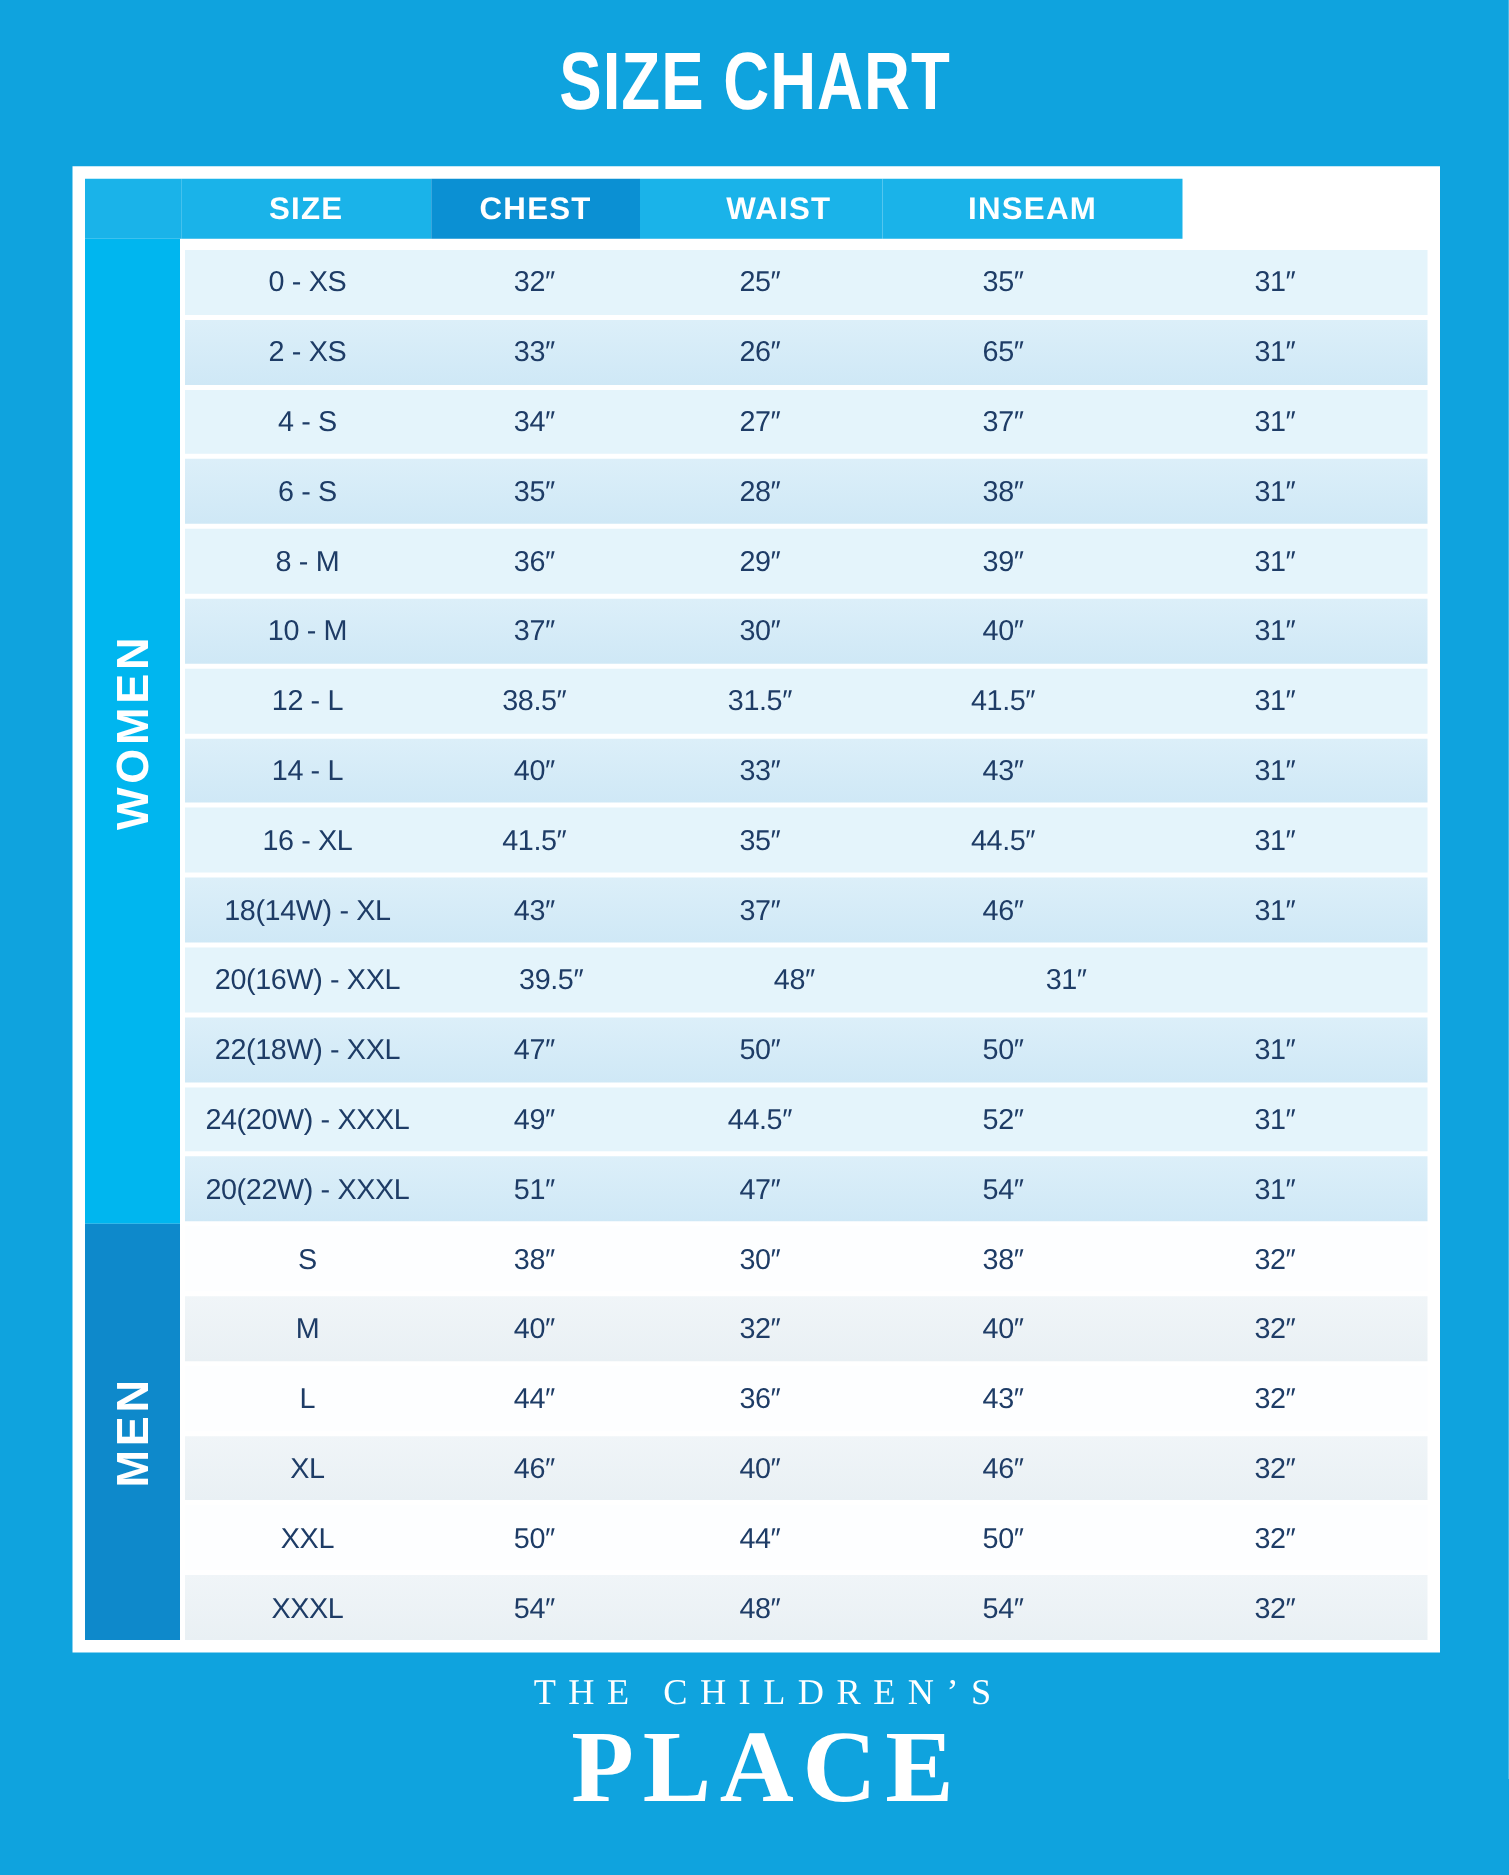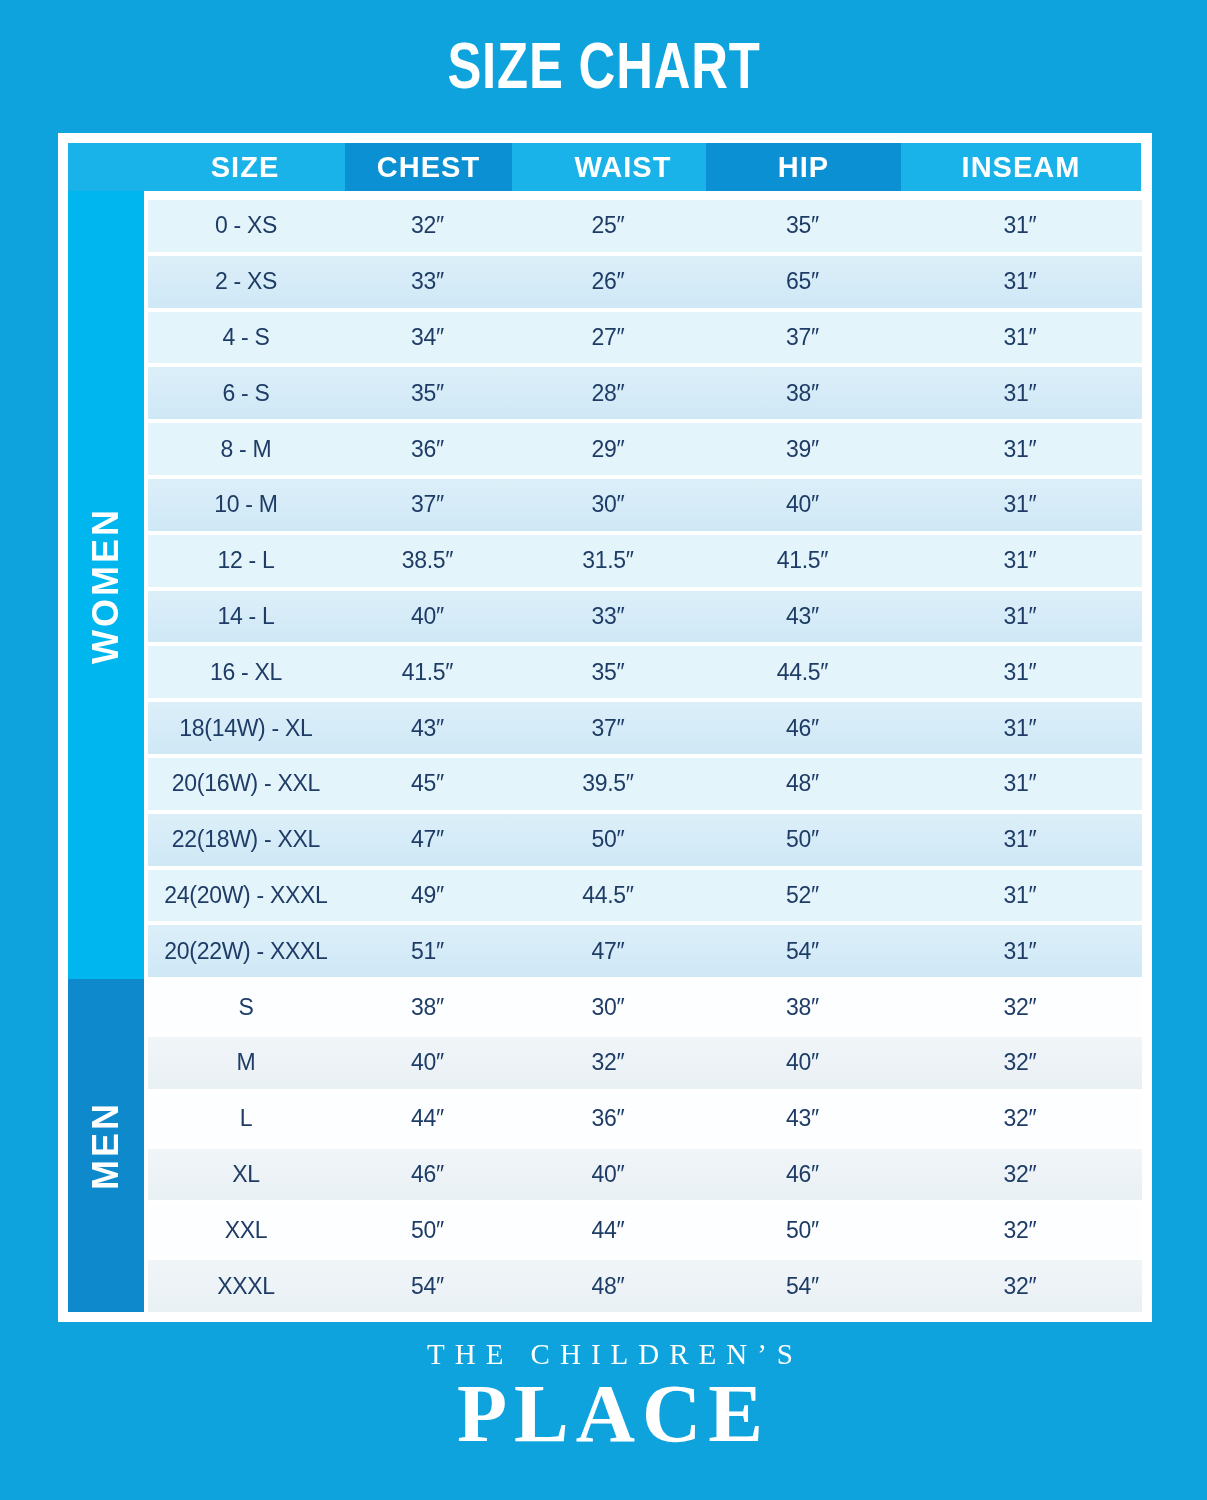--- a/index.html
+++ b/index.html
@@ -32,21 +32,21 @@
     background: #ffffff;
     padding: 10px;
   }
   .content { position: relative; width: 1074px; height: 1169px; }
 
   
   .header-row { display: flex; height: 48px; }
   .hcell {
     color: #ffffff;
     font-weight: 700;
-    font-size: 29px;
+    font-size: 25px;
     letter-spacing: 1px;
     font-stretch: condensed;
     display: flex; align-items: center; justify-content: center;
     height: 48px;
   }
   .h-light { background: #1ab3e9; }
   .h-dark  { background: #0b90d3; }
   .hc-corner { width: 77px; background: #1ab3e9; }
   .hc0 { width: 200px; }
   .hc1 { width: 167px; text-align: center; }
@@ -133,21 +133,20 @@
 </div>
 
 <div class="frame">
   <div class="content">
 
     <div class="header-row">
       <div class="hcell hc-corner"></div>
       <div class="hcell h-light hc0">SIZE</div>
       <div class="hcell h-dark  hc1">CHEST</div>
       <div class="hcell h-light hc2">WAIST</div>
-      <div class="hcell h-dark  hc3">HIP</div>
       <div class="hcell h-light hc4">INSEAM</div>
     </div>
 
     <div class="body-area">
       <div class="sidebar">
         <div class="sidebar-women">
           <span class="side-label">WOMEN</span>
         </div>
         <div class="sidebar-men">
           <span class="side-label">MEN</span>
@@ -219,21 +218,20 @@
           </div>
           <div class="row w-dark">
             <div class="cell c0">18(14W) - XL</div>
             <div class="cell c1">43″</div>
             <div class="cell c2">37″</div>
             <div class="cell c3">46″</div>
             <div class="cell c4">31″</div>
           </div>
           <div class="row w-light">
             <div class="cell c0">20(16W) - XXL</div>
-            <div class="cell c1">45″</div>
             <div class="cell c2">39.5″</div>
             <div class="cell c3">48″</div>
             <div class="cell c4">31″</div>
           </div>
           <div class="row w-dark">
             <div class="cell c0">22(18W) - XXL</div>
             <div class="cell c1">47″</div>
             <div class="cell c2">50″</div>
             <div class="cell c3">50″</div>
             <div class="cell c4">31″</div>

